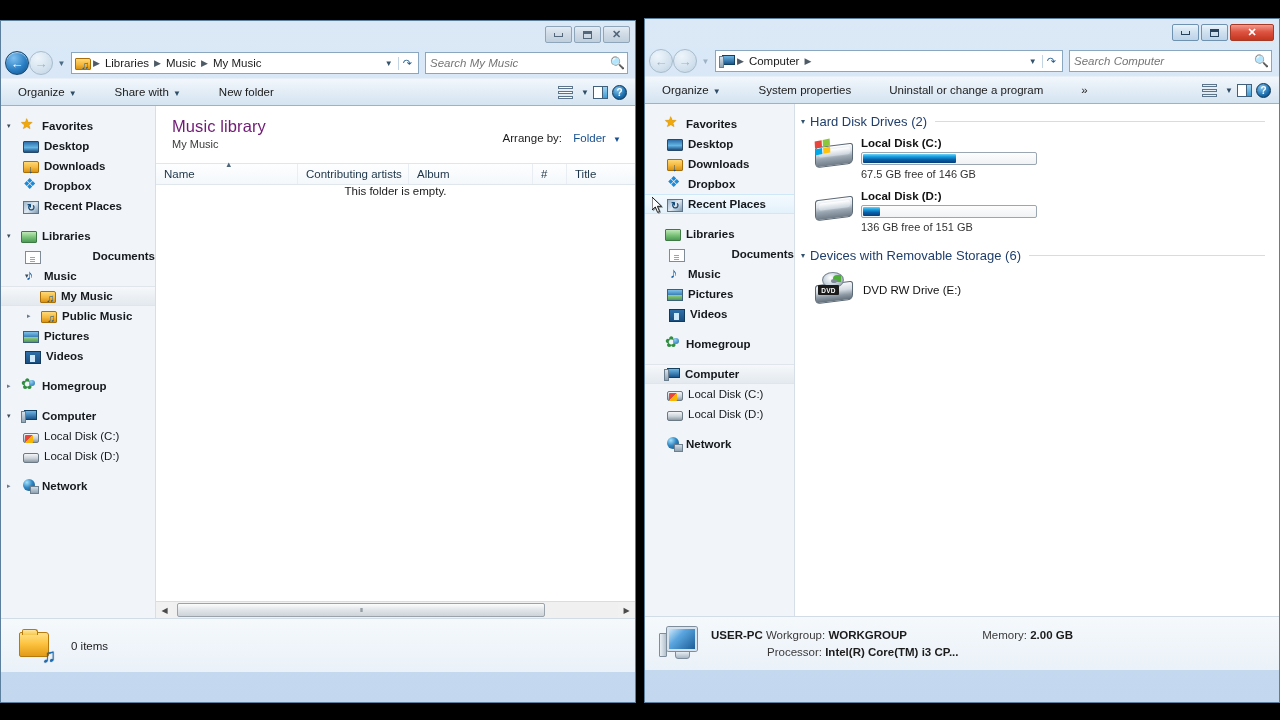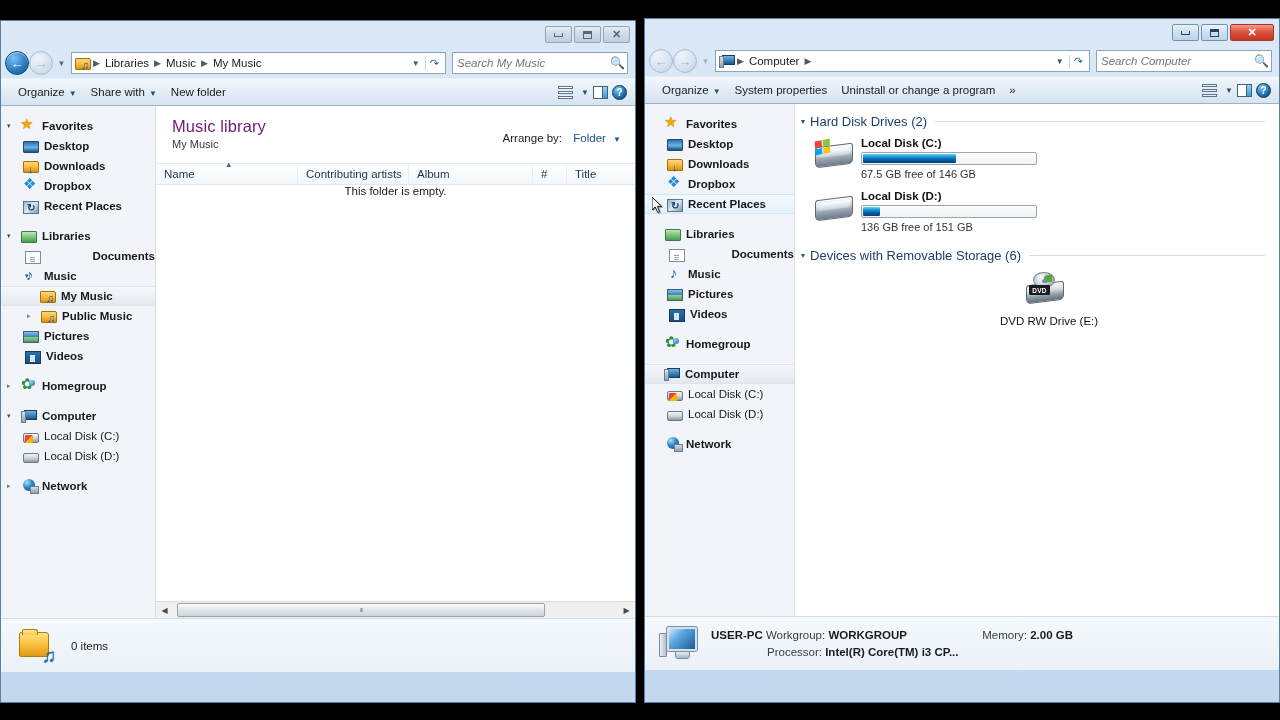--- a/index.html
+++ b/index.html
@@ -84,40 +84,40 @@
     padding: 0 2px 0 3px;
     font-size: 11.5px; color: #1b1b1b;
     min-width: 0;
   }
   .crumbs { display: flex; align-items: center; flex: 1; overflow: hidden; white-space: nowrap; }
   .crumb { padding: 1px 3px; color: #1a1a1a; }
   .crumb-sep { color: #4e5b66; font-size: 9px; padding: 0 2px; }
   .addr-caret { font-size: 8px; color: #34536b; padding: 0 5px; }
   .addr-refresh { font-size: 11px; color: #1f5d92; padding: 0 4px; border-left: 1px solid #c3d4e2; }
   .search-box {
-    width: 176px; height: 22px; margin-left: 3px;
+    width: 203px; height: 22px; margin-left: 3px;
     background: #fff; border: 1px solid #8ba6bf;
     display: flex; align-items: center; padding: 0 4px;
     font-size: 11.5px;
   }
   .search-box input {
     border: 0; outline: 0; flex: 1; min-width: 0;
     font-size: 11.5px; font-style: italic; color: #6d6d6d;
     font-family: "Liberation Sans", sans-serif;
   }
   .mag { width: 13px; text-align: center; color: #2a4a63; font-size: 12px; }
 
   
   .toolbar {
     height: 28px; display: flex; align-items: center;
     padding: 0 6px 0 10px;
     border-top: 1px solid #e6eff8;
     border-bottom: 1px solid #9cb3c7;
     background: linear-gradient(to bottom, #f2f7fc 0%, #e3edf6 48%, #d5e4f1 100%);
-    font-size: 11.5px; color: #1b1b1b;
+    font-size: 11.5px; color: #1b1b1b; gap: 24px;
   }
   .tb-item { padding: 3px 7px; white-space: nowrap; }
   .tb-caret { font-size: 8px; margin-left: 4px; color: #2f4d66; }
   .tb-spacer { flex: 1; }
   .tb-icon-group { display: flex; align-items: center; gap: 4px; padding-right: 2px; }
   .viewicon {
     width: 15px; height: 13px; position: relative;
     display: flex; flex-direction: column; justify-content: space-between;
   }
   .viewicon i {
@@ -299,21 +299,21 @@
     background: linear-gradient(to bottom, #fdfdfd, #f0f2f4);
     border: 1px solid #9aa6b1; border-radius: 2px;
     padding: 1px; overflow: hidden;
   }
   .bar > u {
     display: block; height: 100%;
     background: linear-gradient(to bottom, #6fd2f8 0%, #1aa0e0 28%, #0b5fa8 62%, #073e7a 100%);
     border-radius: 1px;
   }
   .drive-free { font-size: 11px; color: #333; margin-top: 3px; }
-  .dev-row { display: flex; align-items: center; padding: 8px 0 0 18px; flex-direction: column; }
+  .dev-row { display: flex; align-items: center; padding: 8px 0 0 18px; }
   .dev-label { font-size: 11.5px; color: #111; padding-left: 6px; }
 
   
   .hscroll {
     position: absolute; left: 155px; right: 0; bottom: 0; height: 17px;
     background: #f1f1f1; border-top: 1px solid #d9dde1;
     display: flex; align-items: center;
   }
   .hs-btn { width: 17px; height: 17px; display: flex; align-items: center; justify-content: center; font-size: 8px; color: #4a4a4a; }
   .hs-track { flex: 1; height: 17px; background: #f0f0f0; position: relative; }

